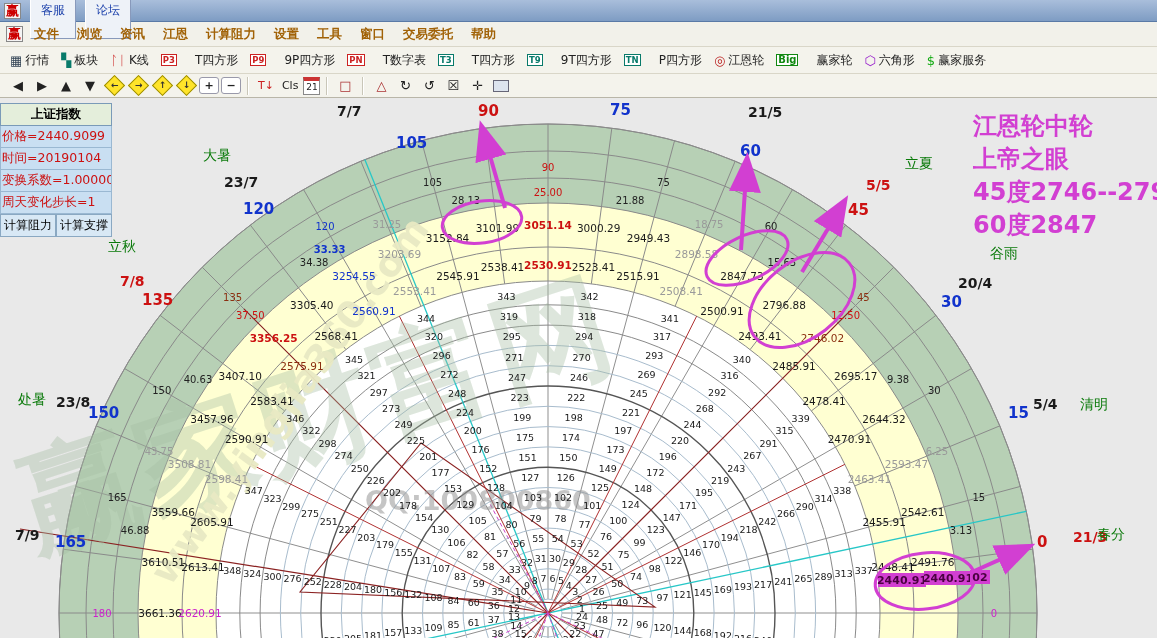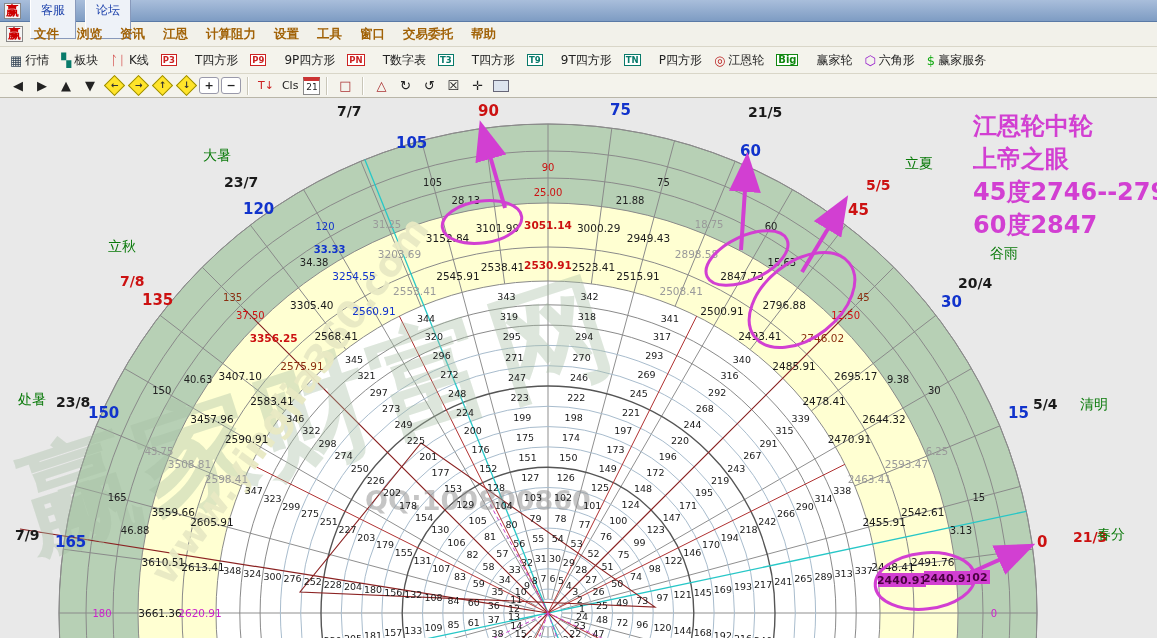--- a/index.html
+++ b/index.html
@@ -659,14 +659,25 @@
           <text x="973" y="69" font-size="24" fill="#d23fd2" text-anchor="start" font-weight="bold">上帝之眼</text>
           <text x="973" y="102" font-size="24" fill="#d23fd2" text-anchor="start" font-weight="bold">45度2746--2796</text>
           <text x="973" y="135" font-size="24" fill="#d23fd2" text-anchor="start" font-weight="bold">60度2847</text>
         </g>
         <defs>
           <marker id="ah" markerWidth="10" markerHeight="8" refX="8" refY="4" orient="auto">
             <path d="M0,0 L10,4 L0,8 z" fill="#d23fd2"></path>
           </marker>
         </defs>
       </svg>
+    <div class="info-panel" id="infopanel">
+        <div class="ip-title">上证指数</div>
+        <div class="ip-row">价格=2440.9099</div>
+        <div class="ip-row">时间=20190104</div>
+        <div class="ip-row">变换系数=1.00000</div>
+        <div class="ip-row">周天变化步长=1</div>
+        <div class="ip-btns">
+          <button>计算阻力</button>
+          <button>计算支撑</button>
+        </div>
+      </div>
   </div>
 </div>
 
 </body></html>

